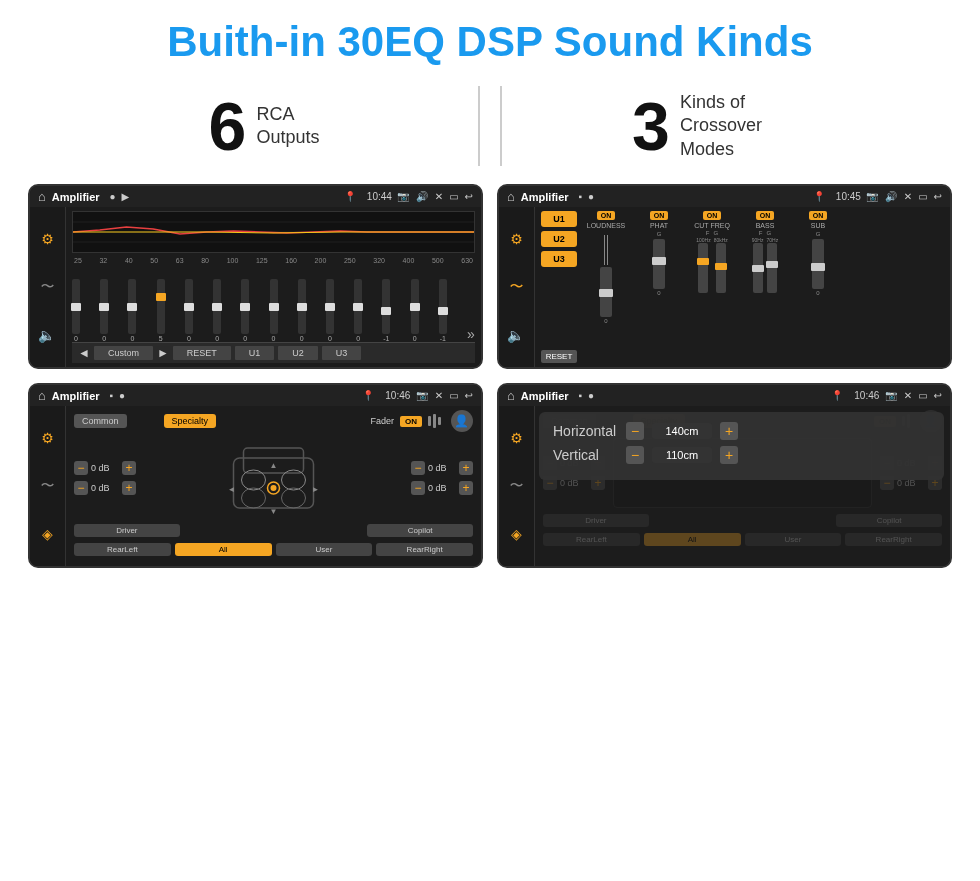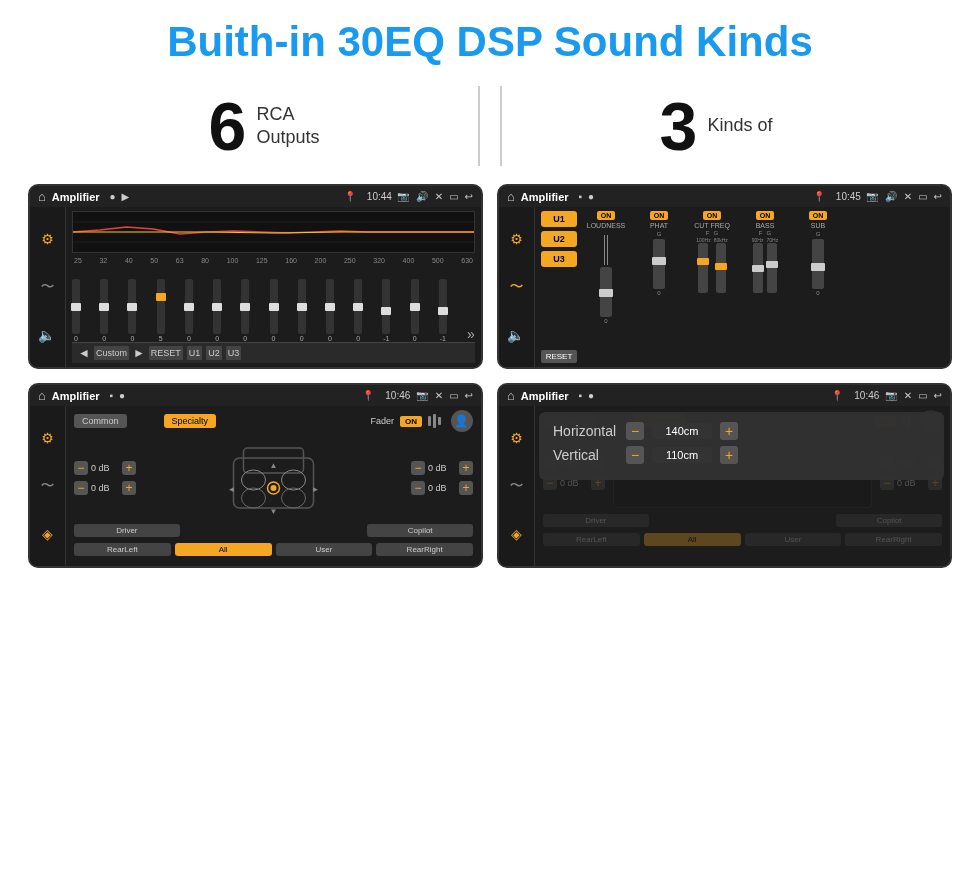--- a/index.html
+++ b/index.html
@@ -175,21 +175,21 @@
       padding: 3px 6px;
       gap: 4px;
       border-top: 1px solid #444;
     }
     .eq-btn {
       background: #444;
       color: #ccc;
       border: none;
       border-radius: 1px;
       font-size: 9px;
-      padding: 2px 2px;
+      padding: 2px 14px;
       cursor: pointer;
     }
     .eq-btn-arrow {
       background: none;
       border: none;
       color: #ccc;
       font-size: 12px;
       cursor: pointer;
     }
 
@@ -429,20 +429,21 @@
       <span>RCA</span><br>
       <span>Outputs</span>
     </span>
   </div>
   <div class="stat-divider"></div>
   <div class="stat-divider"></div>
   <div class="stat-item">
     <span class="stat-number">3</span>
     <span class="stat-label">
       <span>Kinds of</span><br>
+      <span>Crossover Modes</span>
     </span>
   </div>
 </div>
 
 <div class="screens-grid">
 
   <div class="screen-container">
     <div class="screen-topbar">
       <span class="topbar-home">⌂</span>
       <span class="topbar-title">Amplifier</span>

